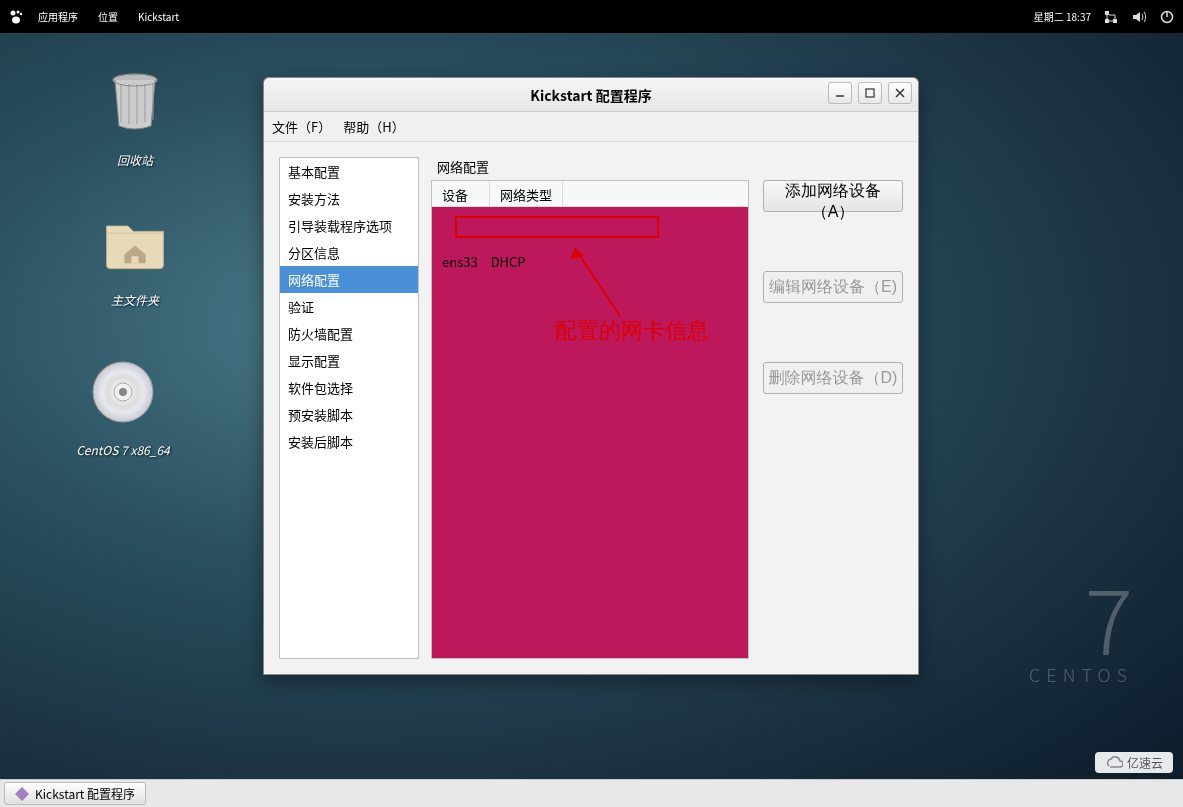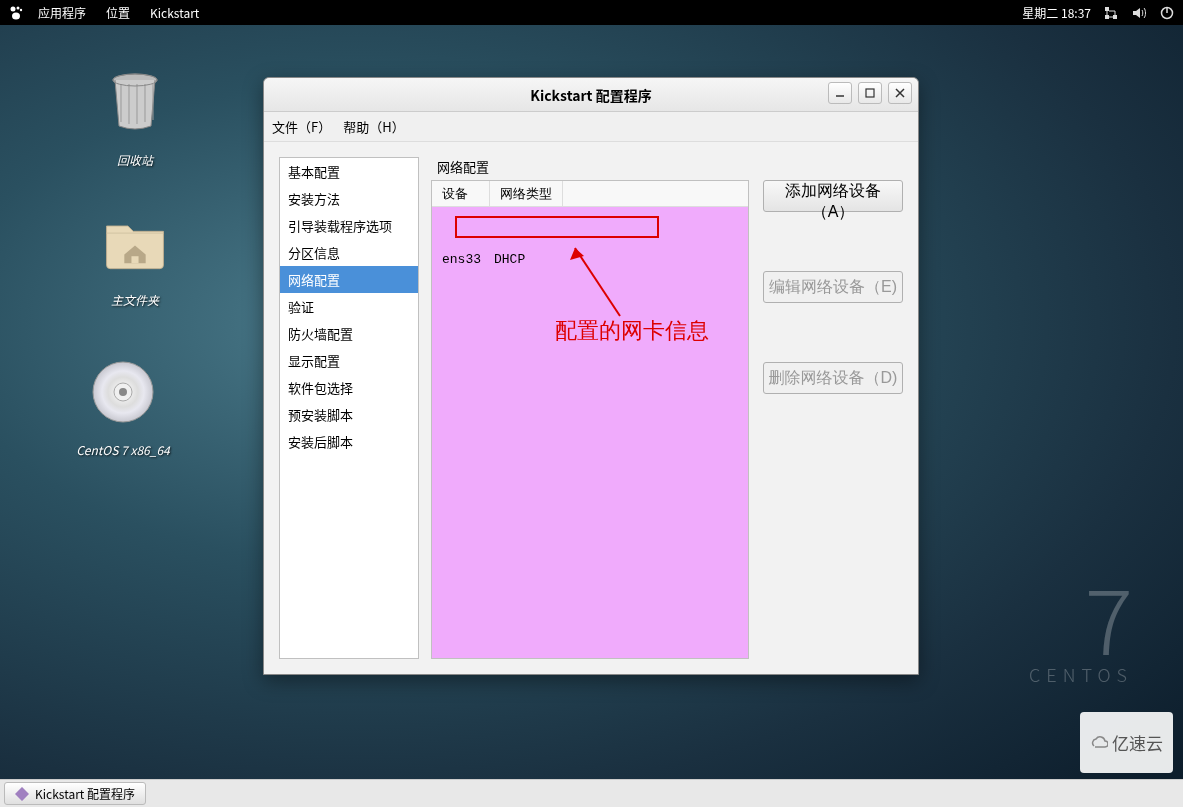--- a/index.html
+++ b/index.html
@@ -2,21 +2,21 @@
 <html><head>
 <meta charset="utf-8">
 <style>
 * { box-sizing: border-box; margin: 0; padding: 0; }
 body { width: 1183px; height: 807px; font-family: "Noto Sans CJK SC", sans-serif; font-size: 13px; background: #2a4a5a; overflow: hidden; position: relative; }
 
 
 .desktop { position: absolute; inset: 0; background: radial-gradient(ellipse at 30% 40%, #4a7a8a 0%, #2a5060 35%, #1a3040 70%, #0a1a28 100%); }
 
 
-.top-panel { position: absolute; top: 0; left: 0; right: 0; height: 25px; background: #000; color: #fff; display: flex; align-items: center; padding: 0 8px; font-size: 12px; }
+.top-panel { position: absolute; top: 0; left: 0; right: 0; height: 33px; background: #000; color: #fff; display: flex; align-items: center; padding: 0 8px; font-size: 10px; }
 .top-panel .menu-item { padding: 0 10px; cursor: pointer; }
 .panel-icon { width: 16px; height: 16px; margin-right: 4px; }
 .top-panel .spacer { flex: 1; }
 .top-panel .right-item { margin-left: 12px; display: flex; align-items: center; }
 .top-panel svg { display: block; }
 
 
 .desktop-icon { position: absolute; width: 120px; text-align: center; color: #fff; font-size: 12px; cursor: pointer; }
 .desktop-icon .label { margin-top: 17px; text-shadow: 1px 1px 2px rgba(0,0,0,.8); font-style: italic; }
 .icon-trash { top: 70px; left: 75px; }
@@ -43,42 +43,42 @@
 
 .sidebar { width: 140px; background: #fff; border: 1px solid #c0c0c0; overflow: auto; }
 .sidebar-item { padding: 4px 8px; cursor: pointer; font-size: 13px; }
 .sidebar-item.selected { background: #4a90d9; color: #fff; }
 
 
 .right-panel { flex: 1; display: flex; flex-direction: column; }
 .panel-label { font-size: 13px; margin-bottom: 4px; padding-left: 6px; }
 .panel-row { display: flex; gap: 14px; flex: 1; }
 
-.table-box { flex: 1; background: #f0abfc; border: 1px solid #c0c0c0; font-family: Liberation Mono, monospace; }
+.table-box { flex: 1; background: #be185d; border: 1px solid #c0c0c0; }
 .table-head { display: flex; border-bottom: 1px solid #ddd; height: 26px; background: #f8f8f8; }
 .table-head div { padding: 4px 10px; border-right: 1px solid #ddd; font-size: 13px; }
 .table-head div:first-child { width: 58px; }
 .table-body { padding: 0; }
 .table-row { display: flex; padding: 4px 10px; font-size: 13px; gap: 13px; margin-top: 41px; }
 
 .button-col { width: 140px; display: flex; flex-direction: column; gap: 12px; }
 .action-btn { height: 32px; border: 1px solid #b0b0b0; background: linear-gradient(#f8f8f8,#e4e4e4); border-radius: 3px; font-size: 16px; cursor: pointer; }
 .action-btn:disabled { color: #999; background: #f0f0f0; cursor: default; margin-top: 47px; }
 
 
 .annotation-box { position: absolute; left: 455px; top: 216px; width: 204px; height: 22px; border: 2px solid #d00; pointer-events: none; }
 .annotation-arrow { position: absolute; left: 560px; top: 238px; pointer-events: none; }
 .annotation-text { position: absolute; left: 555px; top: 316px; color: #d00; font-size: 22px; font-family: serif; pointer-events: none; }
 
 
 .taskbar { position: absolute; bottom: 0; left: 0; right: 0; height: 28px; background: #e8e8e8; border-top: 1px solid #ccc; display: flex; align-items: center; padding: 2px 4px; }
 .task-item { border: 1px solid #bbb; background: linear-gradient(#fff,#e0e0e0); border-radius: 3px; padding: 2px 10px; font-size: 12px; display: flex; align-items: center; gap: 6px; cursor: pointer; }
 
 
-.brand { position: absolute; right: 10px; bottom: 34px; background: rgba(255,255,255,.9); padding: 18px 10px; border-radius: 4px; font-size: 17px; color: #555; display: flex; align-items: center; gap: 4px; }
+.brand { position: absolute; right: 10px; bottom: 34px; background: rgba(255,255,255,.9); padding: 2px 10px; border-radius: 4px; font-size: 12px; color: #555; display: flex; align-items: center; gap: 4px; }
 </style>
 </head>
 <body>
 
 <div class="desktop"></div>
 
 <div class="top-panel">
   <span>
     <svg class="panel-icon" viewBox="0 0 16 16">
         <circle cx="5" cy="4" r="2.5" fill="#fff"></circle>

